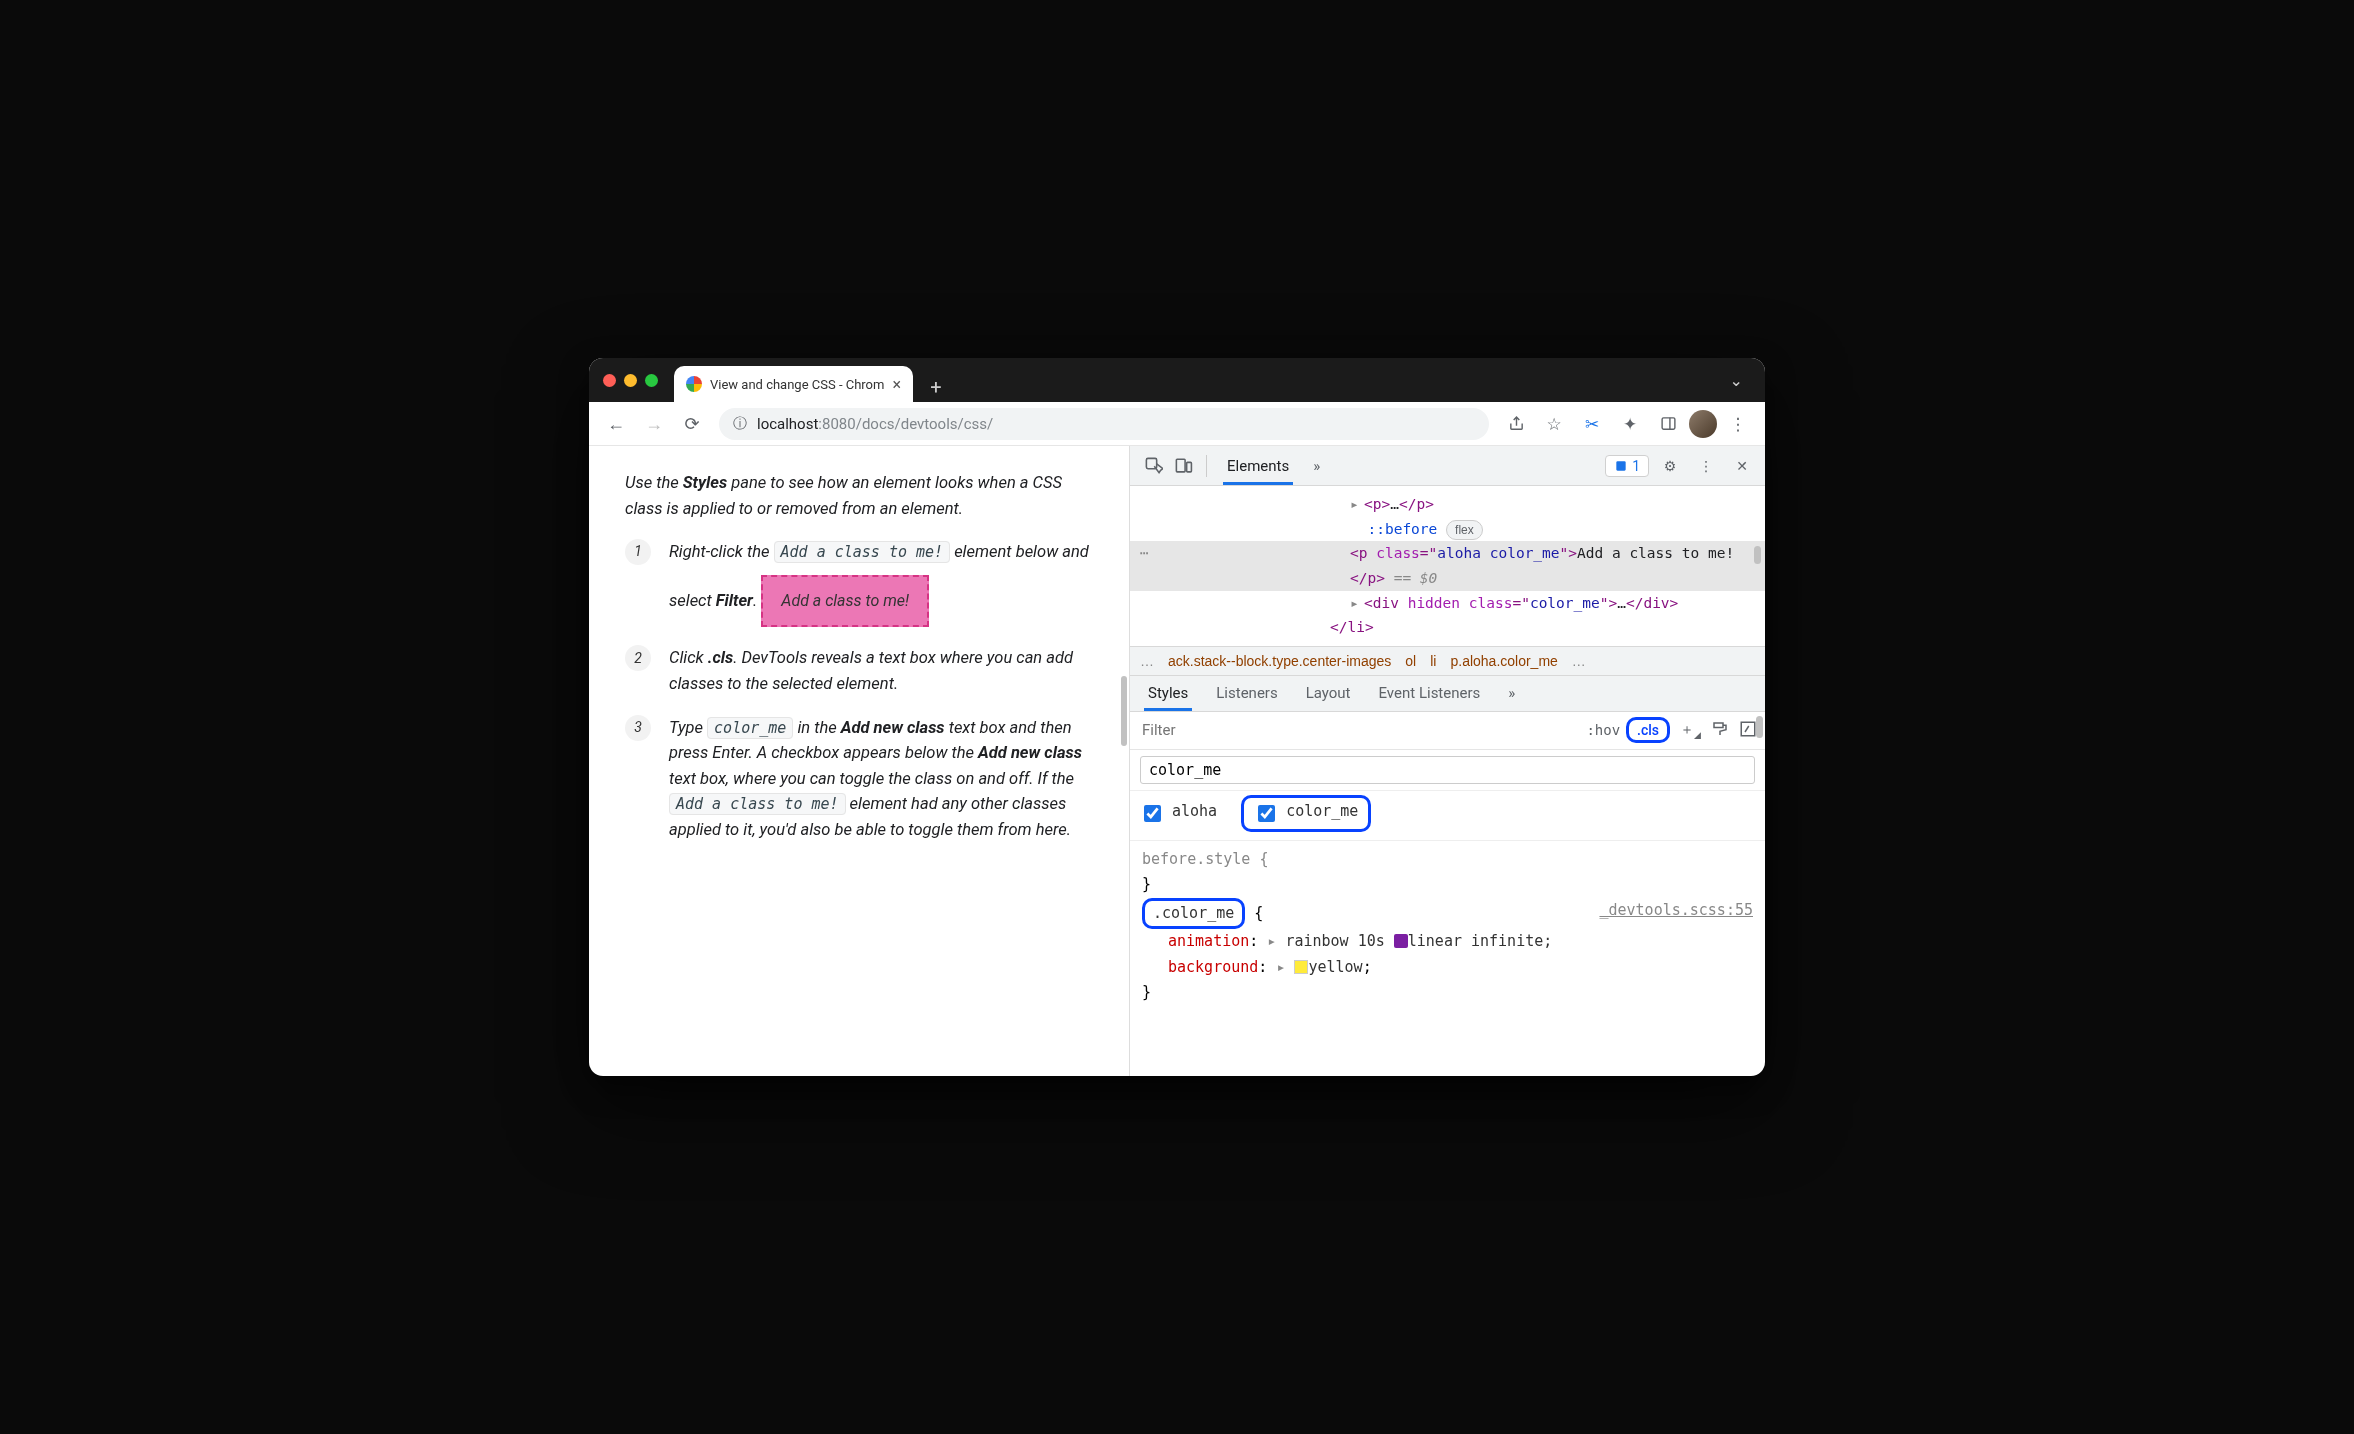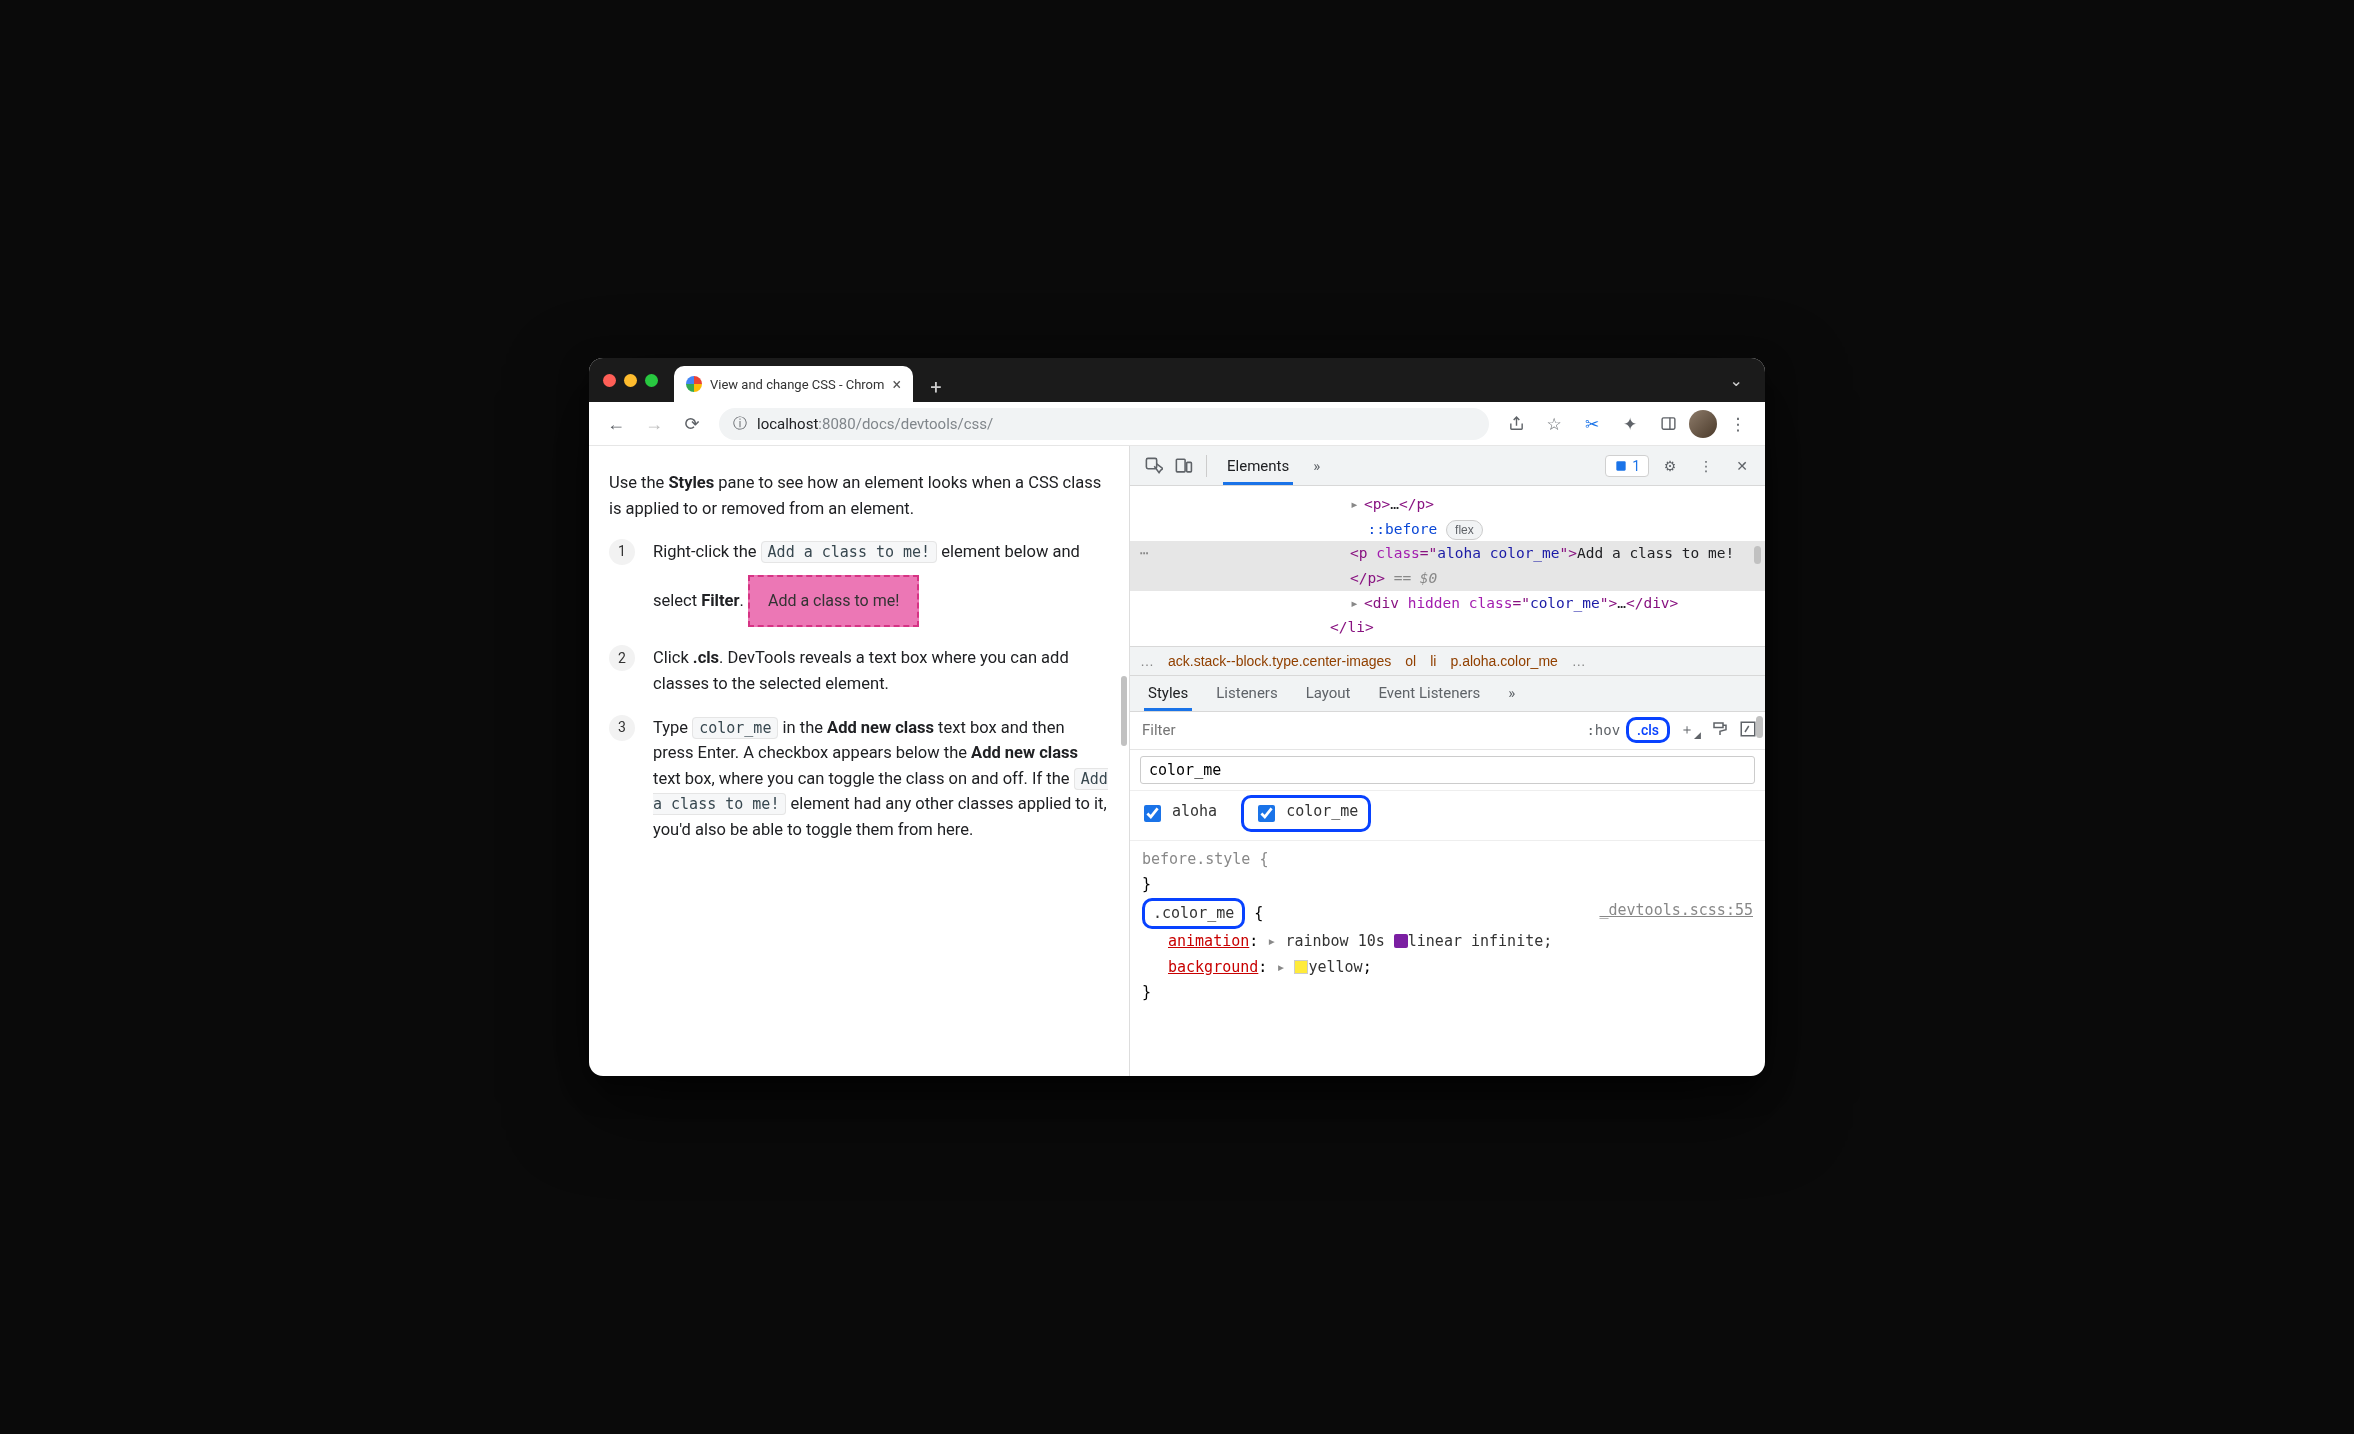--- a/index.html
+++ b/index.html
@@ -103,26 +103,27 @@
     background: linear-gradient(135deg, #8d7b6a, #4a3a2a);
   }
 
   
   .content {
     display: flex;
     height: 630px;
   }
   .pane-left {
     flex: 0 0 540px;
-    padding: 24px 20px;
+    padding: 24px 36px;
     overflow: hidden;
     font-size: 16.5px;
     color: #202124;
     line-height: 1.55;
     position: relative;
+    font-style: italic;
   }
   .pane-left p { margin: 0 0 18px 0; }
   .steps { list-style: none; padding: 0; margin: 10px 0 0 0; }
   .steps li { display: flex; gap: 18px; margin-bottom: 18px; }
   .step-num {
     width: 26px; height: 26px; border-radius: 50%;
     background: #f2f2f2; color: #333;
     display: flex; align-items: center; justify-content: center;
     font-size: 14px; flex-shrink: 0;
   }
@@ -346,21 +347,21 @@
     border: 3px solid #0842ff;
     border-radius: 10px;
     padding: 0 8px;
     color: #333;
   }
   .rule-source {
     float: right;
     color: #888;
     text-decoration: underline;
   }
-  .prop-name { color: #c80000; text-decoration: underline; }
+  .prop-name { color: #c80000; }
   .prop-val { color: #333; }
   .purple-swatch {
     display: inline-block;
     width: 14px; height: 14px;
     background: #7b1fa2;
     border-radius: 2px;
     vertical-align: -2px;
   }
   .yellow-swatch {
     display: inline-block;

